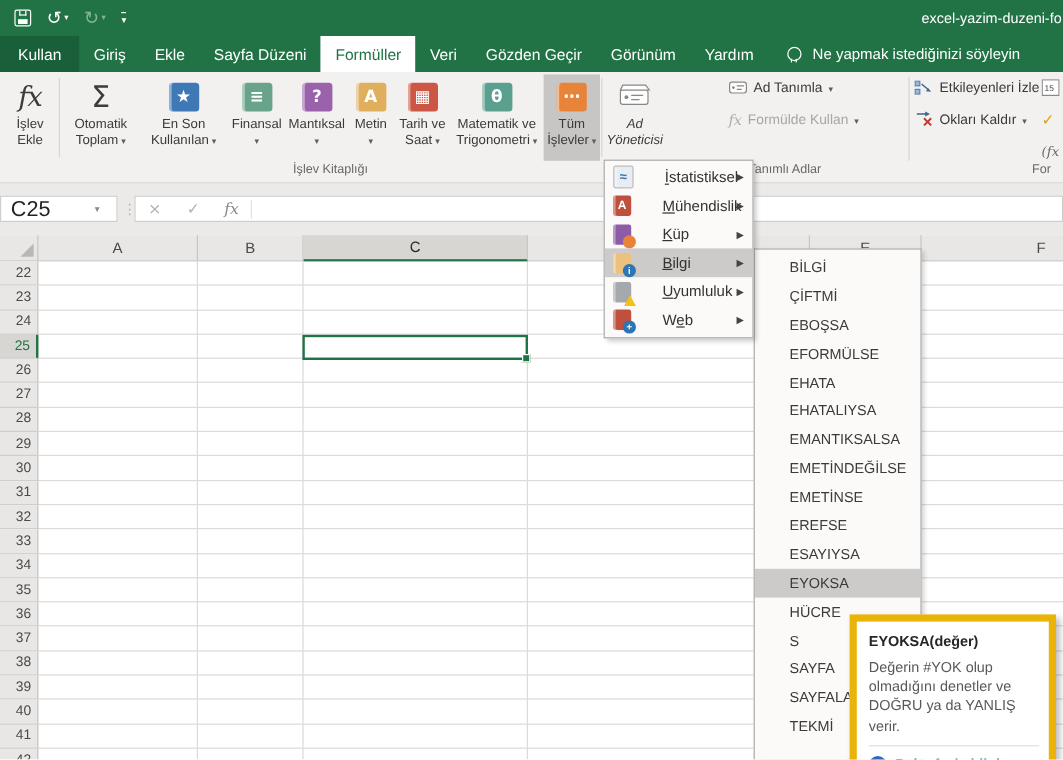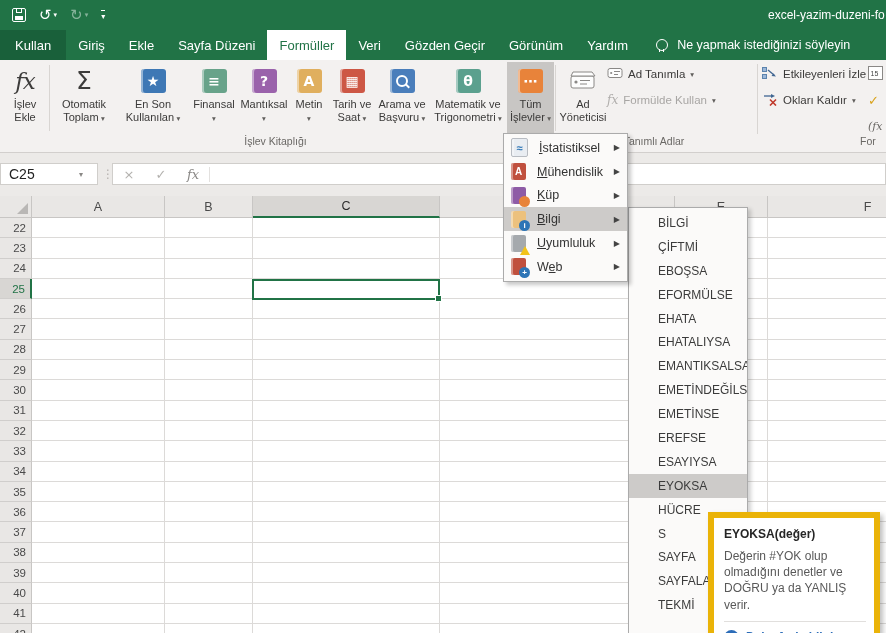--- a/index.html
+++ b/index.html
@@ -46,21 +46,21 @@
   #dnames{position:absolute;left:607px;top:3px;width:148px;}
   #audit{position:absolute;left:762px;top:3px;width:122px;}
   #edgeicons{position:absolute;left:868px;top:3px;width:34px;}
   .fxs{font-family:"DejaVu Serif",serif;font-style:italic;font-size:12px;color:#b0aeac;}
   .grplabel{position:absolute;top:75px;font-size:10.5px;color:#6a6865;text-align:center;white-space:nowrap;}
   .evf{font-family:"DejaVu Serif",serif;font-style:italic;font-size:11px;color:#6a6865;}
   .chk{color:#d9a21a;font-weight:bold;font-size:13px;font-family:"DejaVu Sans",sans-serif;}
   
   #fbar{position:absolute;top:153px;left:0;width:886px;height:43px;background:#eceae8;}
   #namebox{position:absolute;left:0;top:10px;width:98px;height:22px;background:#fff;border:1px solid #d0cecb;display:flex;align-items:center;box-sizing:border-box;}
-  #namebox .val{padding-left:8px;font-size:14px;color:#222;flex:1;}
+  #namebox .val{padding-left:8px;font-size:18px;color:#222;flex:1;}
   #namebox .nb-arrow{width:18px;color:#8a8886;font-size:8px;font-family:"DejaVu Sans",sans-serif;}
   #fdots{position:absolute;left:102px;top:14px;color:#b5b2af;font-size:12px;font-family:"DejaVu Sans",sans-serif;}
   #fxbox{position:absolute;left:112px;top:10px;width:774px;height:22px;background:#fff;border:1px solid #d0cecb;display:flex;align-items:center;box-sizing:border-box;}
   .fbtn{width:32px;text-align:center;color:#b3b1ae;font-size:13px;font-family:"DejaVu Sans",sans-serif;}
   .fbtn.fx{font-family:"DejaVu Serif",serif;font-style:italic;color:#8a8886;border-right:1px solid #e3e1df;}
   #finput{flex:1;height:100%;}
   
   #colhead{position:absolute;top:196px;left:0;width:886px;height:22px;display:flex;background:#e9e7e5;}
   .corner{width:32px;flex:none;position:relative;border-right:1px solid #c8c6c4;border-bottom:1px solid #c8c6c4;box-sizing:border-box;}
   .corner:after{content:"";position:absolute;right:3px;bottom:3px;width:0;height:0;border-left:11px solid transparent;border-bottom:11px solid #b9b7b5;}
@@ -74,31 +74,31 @@
   .rh.sel{background:#d8d6d3;color:#217346;border-right:2px solid #217346;}
   .gcells{flex:1;border-bottom:1px solid #dcdad8;box-sizing:border-box;}
   .vline{position:absolute;top:0;bottom:0;width:1px;background:#dcdad8;}
   #selcell{position:absolute;left:252px;top:61px;width:188px;height:21px;border:2px solid #217346;box-sizing:border-box;}
   #selcell:after{content:"";position:absolute;right:-4px;bottom:-4px;width:5px;height:5px;background:#217346;border:1px solid #fff;}
   
   #catmenu{position:absolute;left:503px;top:133px;width:125px;background:#fbfaf9;border:1px solid #ababab;
            box-shadow:3px 3px 4px rgba(0,0,0,.22);z-index:30;padding:2px 0;box-sizing:border-box;}
   .cmi{height:23.8px;display:flex;align-items:center;position:relative;padding-left:7px;}
   .cmi.hl{background:#cdcbc9;}
-  .cmi .lbl{margin-left:11px;font-size:12.5px;color:#333;}
+  .cmi .lbl{margin-left:26px;font-size:12.5px;color:#333;}
   .cmi .sub{position:absolute;right:7px;font-size:8px;color:#444;font-family:"DejaVu Sans",sans-serif;}
   .mn{text-decoration:underline;}
   .mbook{width:15px;height:17px;border-radius:2px;position:relative;display:flex;align-items:center;justify-content:center;
          box-shadow:inset 2px 0 0 rgba(255,255,255,.4);flex:none;}
   .mbook .bdg{position:absolute;right:-4px;bottom:-3px;width:11px;height:11px;border-radius:50%;display:flex;
               align-items:center;justify-content:center;font-size:8px;color:#fff;font-weight:bold;}
   .mbook .tri{position:absolute;right:-4px;bottom:-3px;width:0;height:0;border-left:5px solid transparent;
               border-right:5px solid transparent;border-bottom:9px solid #f2c21a;}
   .mbook .inline{font-size:11px;font-weight:bold;}
-  #fnmenu{position:absolute;left:628px;top:207px;width:120px;height:426px;background:#fbfaf9;border:1px solid #ababab;
+  #fnmenu{position:absolute;left:628px;top:207px;width:140px;height:426px;background:#fbfaf9;border:1px solid #ababab;
           border-bottom:none;box-shadow:3px 2px 4px rgba(0,0,0,.18);z-index:29;padding-top:3px;box-sizing:border-box;overflow:hidden;}
   .fni{height:23.9px;display:flex;align-items:center;padding-left:29px;font-size:12px;color:#3b3b3b;white-space:nowrap;}
   .fni.hl{background:#cdcbc9;}
   
   #tooltip{position:absolute;left:708px;top:512px;width:172px;background:#fff;border:6px solid #eab308;
            box-shadow:3px 3px 5px rgba(0,0,0,.25);z-index:40;padding:9px 8px 9px 10px;font-size:12px;box-sizing:border-box;}
   .tt-title{font-weight:bold;color:#262626;margin-bottom:7px;}
   .tt-body{color:#595959;line-height:1.35;}
   .tt-hr{border-top:1px solid #e1dfdd;margin:8px 0;}
   .tt-link{display:flex;align-items:center;gap:7px;color:#2b6cb8;font-weight:bold;}
@@ -203,51 +203,40 @@
       </div>
       <div class="bigbtn" style="width: 46px;">
         <div class="ic">
           <div class="book" style="background: rgb(205, 87, 69);">▦</div>
         </div>
         <div class="lb">
           <div>Tarih ve</div>
           <div>Saat<span class="dd"> ▾</span></div>
         </div>
       </div>
-      <div class="bigbtn" style="width: 54px;">
-        <div class="ic">
-          <div class="book" style="background: rgb(74, 126, 187);">
-            <span class="mag"></span>
-          </div>
-        </div>
-        <div class="lb">
-          <div>Arama ve</div>
-          <div>Başvuru<span class="dd"> ▾</span></div>
-        </div>
-      </div>
       <div class="bigbtn" style="width: 78px;">
         <div class="ic">
           <div class="book" style="background: rgb(91, 160, 142);">θ</div>
         </div>
         <div class="lb">
           <div>Matematik ve</div>
           <div>Trigonometri<span class="dd"> ▾</span></div>
         </div>
       </div>
       <div class="bigbtn pressed" style="width: 47px;">
         <div class="ic">
           <div class="book" style="background: rgb(232, 131, 58);">⋯</div>
         </div>
         <div class="lb">
           <div>Tüm</div>
           <div>İşlevler<span class="dd"> ▾</span></div>
         </div>
       </div>
       <div class="vsep"></div>
-      <div class="bigbtn" style="width: 52px;">
+      <div class="bigbtn" style="width: 52px; font-style: italic;">
         <div class="ic">
           <span><svg width="30" height="24" viewBox="0 0 30 24">
               <rect x="3" y="9" width="23" height="12" rx="2" fill="#fdfdfd" stroke="#8a8886"></rect>
               <path d="M5 5 h19 l3 4 H3 z" fill="#fdfdfd" stroke="#8a8886"></path>
               <circle cx="8" cy="15" r="1.6" fill="#8a8886"></circle>
               <path d="M12 13.5h10M12 17h7" stroke="#8a8886" fill="none"></path>
             </svg></span>
         </div>
         <div class="lb">
           <div>Ad</div>

